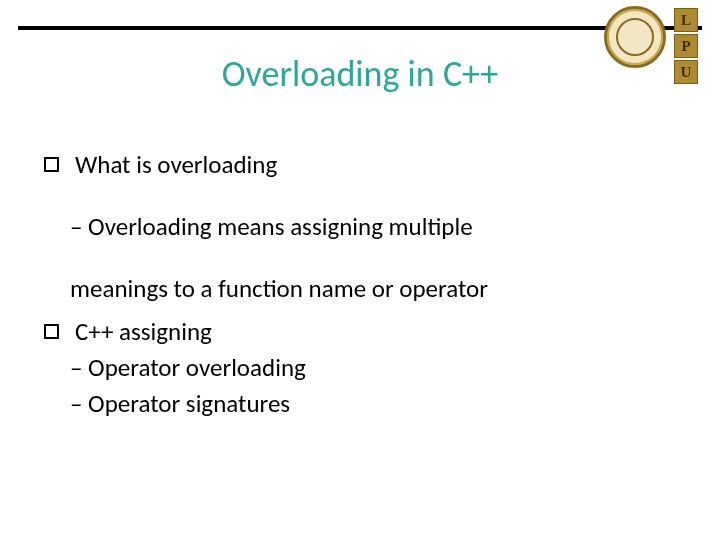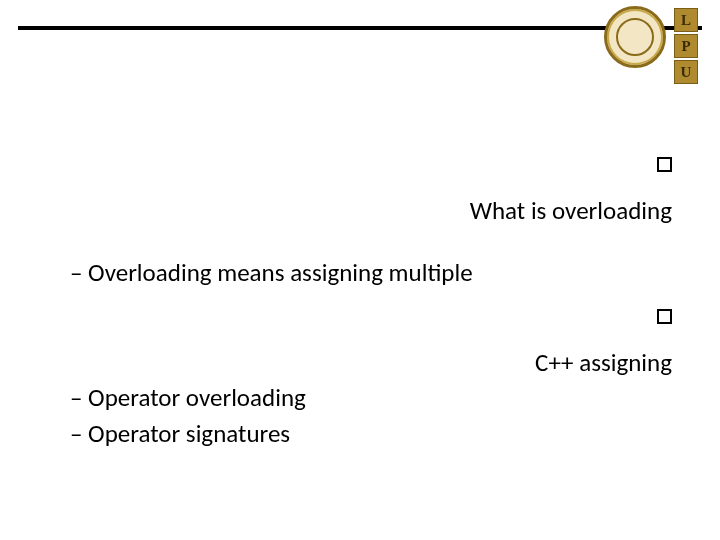--- a/index.html
+++ b/index.html
@@ -82,24 +82,23 @@
     position: absolute;
     top: 148px;
     left: 44px;
     right: 48px;
     font-size: 25px;
     color: #000;
     line-height: 1.35;
   }
   .bullet-row {
     display: flex;
-    align-items: flex-end;
-    gap: 22px;
+    align-items: flex-start;
+    gap: 16px;
     margin-bottom: 4px;
-    flex-direction: column;
   }
   .sq {
     width: 15px;
     height: 15px;
     border: 2px solid #000;
     box-sizing: border-box;
     margin-top: 9px;
     flex: 0 0 auto;
   }
   .sub {
@@ -121,29 +120,31 @@
 
   <div class="logo-group">
     <div class="seal"></div>
     <div class="lpu">
       <span>L</span>
       <span>P</span>
       <span>U</span>
     </div>
   </div>
 
+  <div class="title">Overloading in C++</div>
 
   <div class="body">
 
     <div class="bullet-row tight">
       <div class="sq"></div>
       <div>What is overloading</div>
     </div>
 
     <div class="sub gap-sm">– Overloading means assigning multiple</div>
+    <div class="sub gap-sm">meanings to a function name or operator</div>
 
 
     <div class="bullet-row tight">
       <div class="sq"></div>
       <div>C++ assigning</div>
     </div>
 
     <div class="sub tight">– Operator overloading</div>
     <div class="sub">– Operator signatures</div>
 

